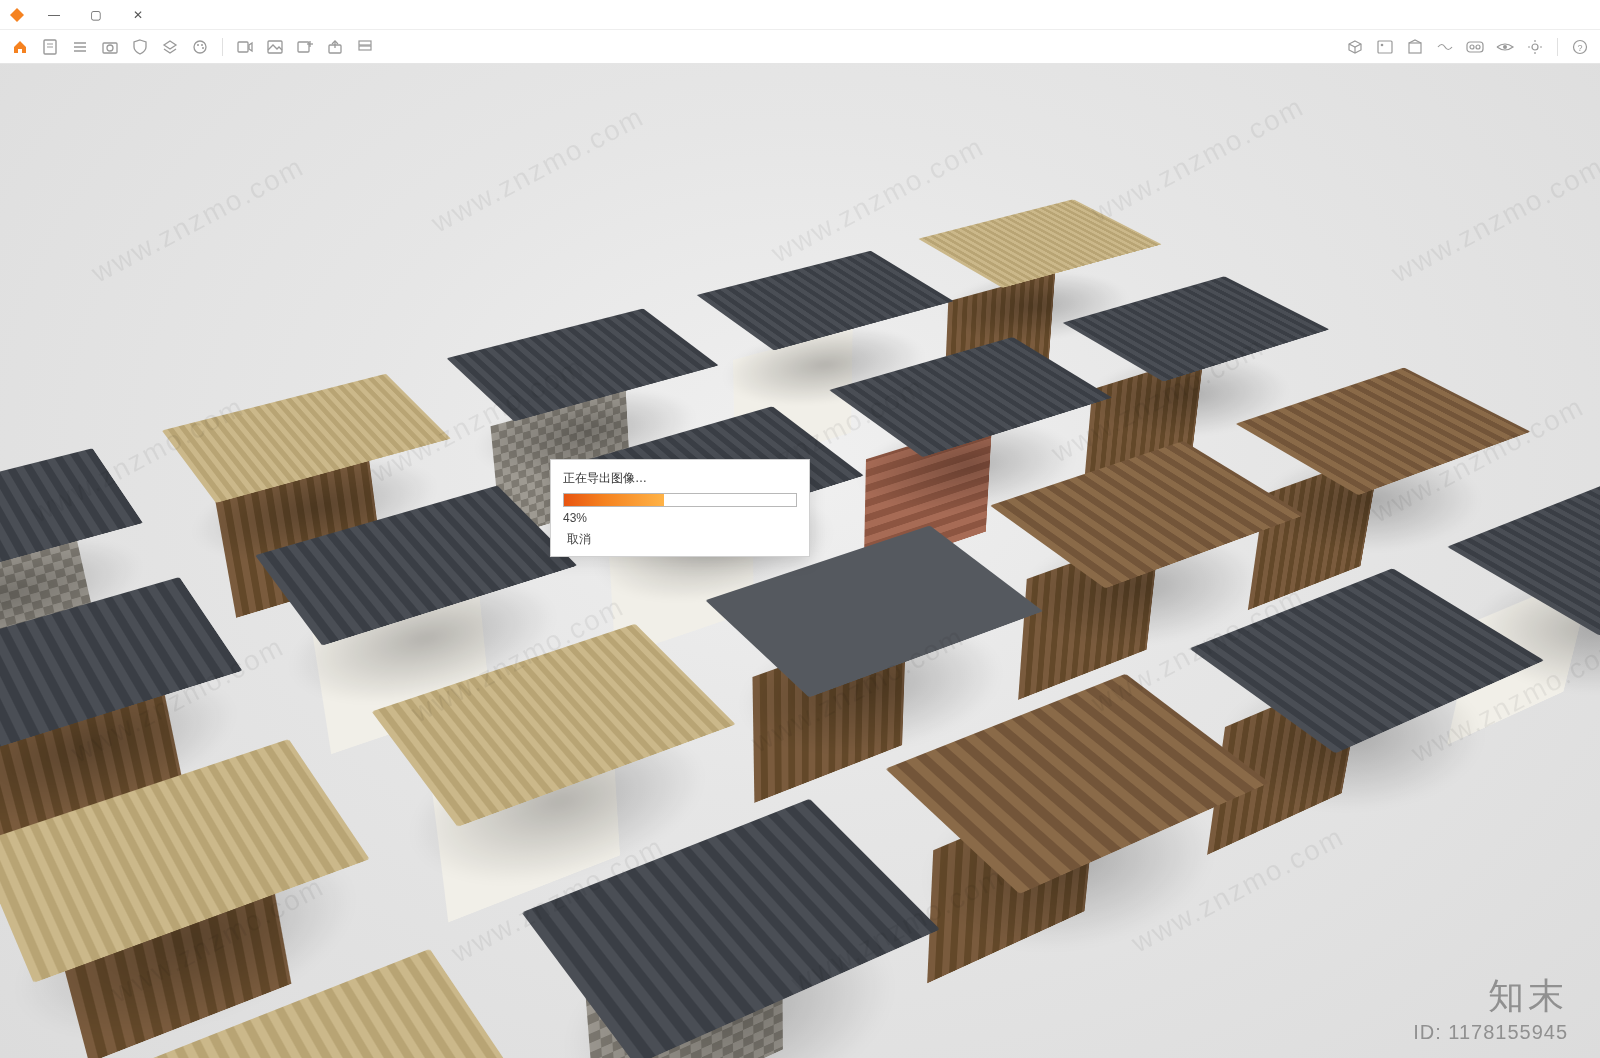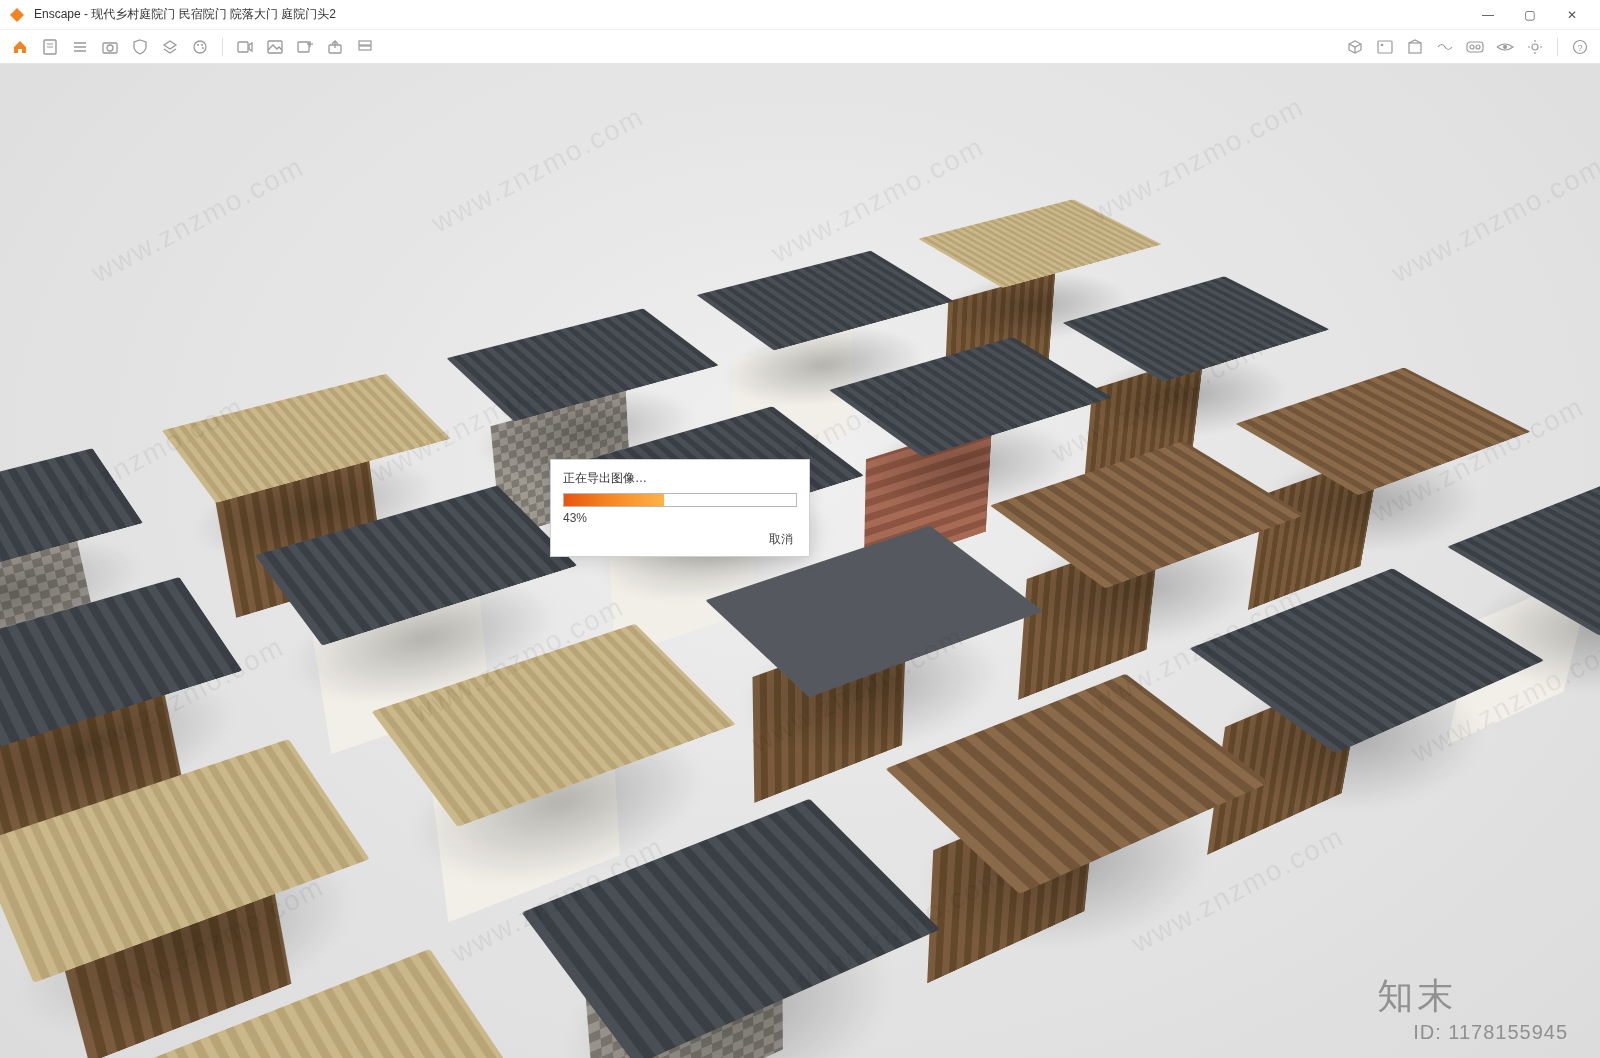--- a/index.html
+++ b/index.html
@@ -148,56 +148,55 @@
       background: #fff;
       margin-bottom: 4px;
       position: relative;
       overflow: hidden;
     }
     .progress-fill {
       height: 100%;
       background: linear-gradient(90deg, #e85410 0%, #f58220 40%, #ffb347 100%);
     }
     .progress-pct { text-align: left; color: #444; margin-bottom: 6px; }
-    .dialog-btns { text-align: right; }
+    .dialog-btns { }
     .dialog-cancel { color: #444; cursor: pointer; padding: 2px 4px; }
 
     
     .wm {
       position: absolute; inset: 0;
       pointer-events: none;
       color: rgba(0,0,0,0.06);
       font-size: 28px;
       letter-spacing: 2px;
     }
     .wm span {
       position: absolute;
       transform: rotate(-28deg);
       white-space: nowrap;
     }
     .bottom-brand {
       position: absolute;
       right: 32px; bottom: 14px;
-      text-align: left;
+      text-align: right;
       color: rgba(80,80,80,0.55);
       pointer-events: none;
     }
     .bottom-brand .b1 { font-size: 36px; font-weight: 500; letter-spacing: 4px; }
     .bottom-brand .b2 { font-size: 20px; letter-spacing: 1px; margin-left: 36px; }
   </style>
 </head>
 <body>
 
 <div class="titlebar">
   <div class="titlebar-logo">
     <svg width="16" height="16" viewBox="0 0 16 16">
         <polygon points="8,1 15,8 8,15 1,8" fill="#f58220"></polygon>
       </svg>
   </div>
-  <div class="titlebar-title">Enscape - 现代乡村庭院门 民宿院门 院落大门 庭院门头2</div>
   <div class="win-controls">
     <div class="win-btn">—</div>
     <div class="win-btn">▢</div>
     <div class="win-btn close">✕</div>
   </div>
 </div>
 
 <div class="toolbar">
   <div class="toolbar-left">
     <div class="tb-btn home">

